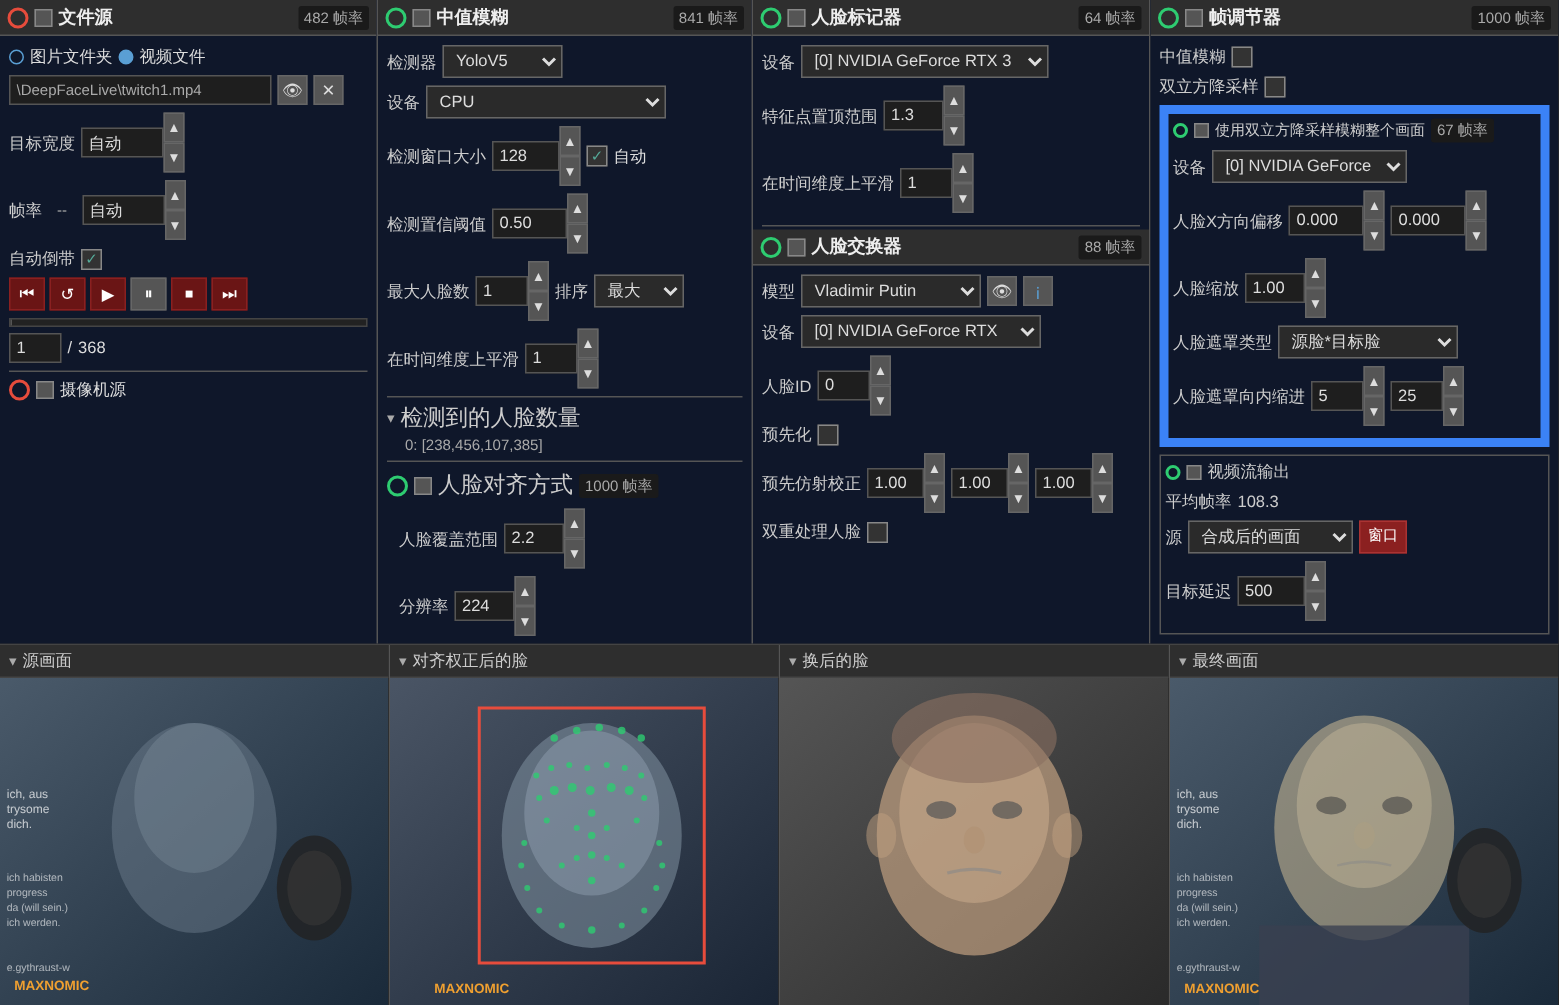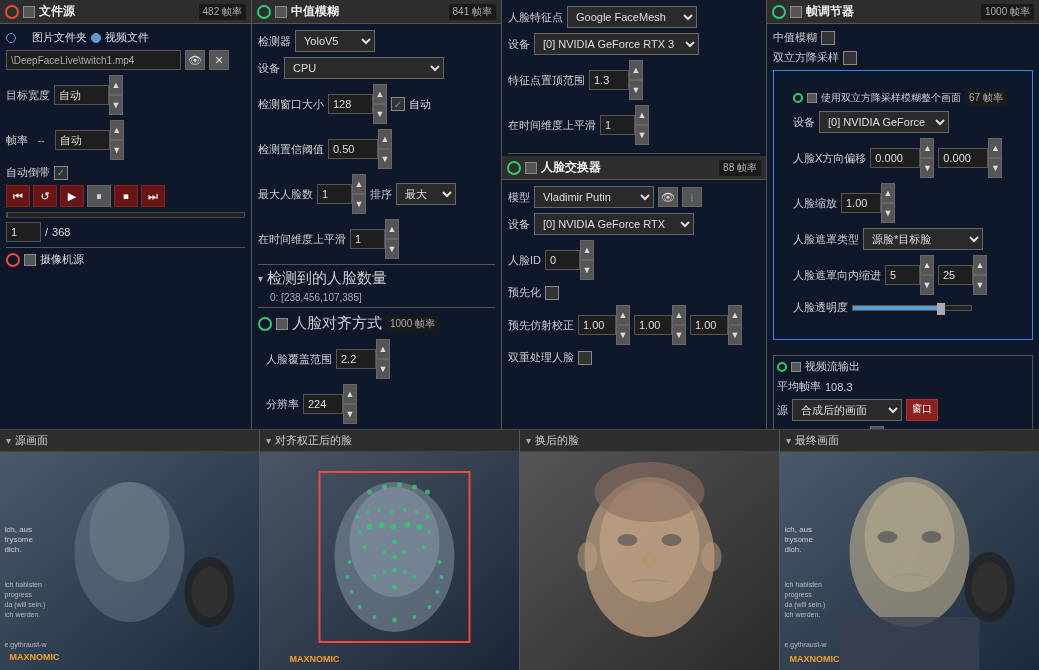--- a/index.html
+++ b/index.html
@@ -303,21 +303,21 @@
 
     <div class="panel panel-1">
       <div class="panel-header">
         <div class="power-btn"></div>
         <div class="checkbox-small"></div>
         <span class="panel-title">文件源</span>
         <span class="fps-badge">482 帧率</span>
       </div>
       <div class="panel-content">
         <div class="row">
-          <div style="display:flex;align-items:center;gap:16px;text-align:right;">
+          <div style="display:flex;align-items:center;gap:4px;text-align:right;">
             <span style="width:10px;height:10px;border-radius:50%;border:1.5px solid #5a9fd4;display:inline-block;background:transparent;"></span>
             <span>图片文件夹</span>
           </div>
           <div style="display:flex;align-items:center;gap:4px;">
             <span style="width:10px;height:10px;border-radius:50%;border:1.5px solid #5a9fd4;display:inline-block;background:#5a9fd4;"></span>
             <span>视频文件</span>
           </div>
         </div>
         <div class="row">
           <input class="file-path" type="text" style="width: 175px;" value="\DeepFaceLive\twitch1.mp4">
@@ -477,27 +477,27 @@
           </div>
           <div class="row">
             <span class="label">忽略移动区域的人脸特征点</span>
             <div class="checkbox-check checked"></div>
           </div>
         </div>
       </div>
     </div>
 
     <div class="panel panel-3">
+      <div class="panel-header">
+        <div class="power-btn green"></div>
+        <div class="checkbox-small"></div>
+        <span class="panel-title">人脸标记器</span>
+        <span class="fps-badge">64 帧率</span>
+      </div>
       <div class="panel-content">
-        <div class="row">
-          <span class="label">人脸特征点</span>
-          <select class="select-field" style="width:130px;">
-            <option>Google FaceMesh</option>
-          </select>
-        </div>
         <div class="row">
           <span class="label">设备</span>
           <select class="select-field" style="width:165px;">
             <option>[0] NVIDIA GeForce RTX 3</option>
           </select>
         </div>
         <div class="row">
           <span class="label">特征点置顶范围</span>
           <div class="spinbox">
             <input class="input-field" type="text" style="width: 40px;" value="1.3">
@@ -594,21 +594,21 @@
       <div class="panel-content">
         <div class="row">
           <span class="label">中值模糊</span>
           <div class="checkbox-check"></div>
         </div>
         <div class="row">
           <span class="label">双立方降采样</span>
           <div class="checkbox-check"></div>
         </div>
 
-        <div style="border:1px solid #3b82f6;padding:19px;margin-bottom:15px;">
+        <div style="border:6px solid #3b82f6;padding:3px;margin-bottom:5px;">
           <div class="row">
             <div class="power-btn green" style="width:10px;height:10px;"></div>
             <div class="checkbox-small" style="width:10px;height:10px;"></div>
             <span style="font-size:10px;color:#ccc;">使用双立方降采样模糊整个画面</span>
             <span class="fps-badge">67 帧率</span>
           </div>
           <div class="row">
             <span class="label">设备</span>
             <select class="select-field" style="width:130px;">
               <option>[0] NVIDIA GeForce</option>
@@ -655,27 +655,20 @@
                 <div class="spin-btn">▲</div>
                 <div class="spin-btn">▼</div>
               </div>
             </div>
             <div class="spinbox">
               <input class="input-field" type="text" style="width: 35px;" value="25">
               <div style="display:flex;flex-direction:column;">
                 <div class="spin-btn">▲</div>
                 <div class="spin-btn">▼</div>
               </div>
-            </div>
-          </div>
-          <div class="row">
-            <span class="label">人脸透明度</span>
-            <div class="slider-track" style="width:120px;">
-              <div class="slider-fill" style="width:75%;"></div>
-              <div class="slider-thumb" style="left:71%;"></div>
             </div>
           </div>
         </div>
 
         <div style="border:1px solid #555;padding:3px;">
           <div class="row">
             <div class="power-btn green" style="width:10px;height:10px;"></div>
             <div class="checkbox-small" style="width:10px;height:10px;"></div>
             <span style="font-size:11px;color:#ccc;">视频流输出</span>
           </div>

